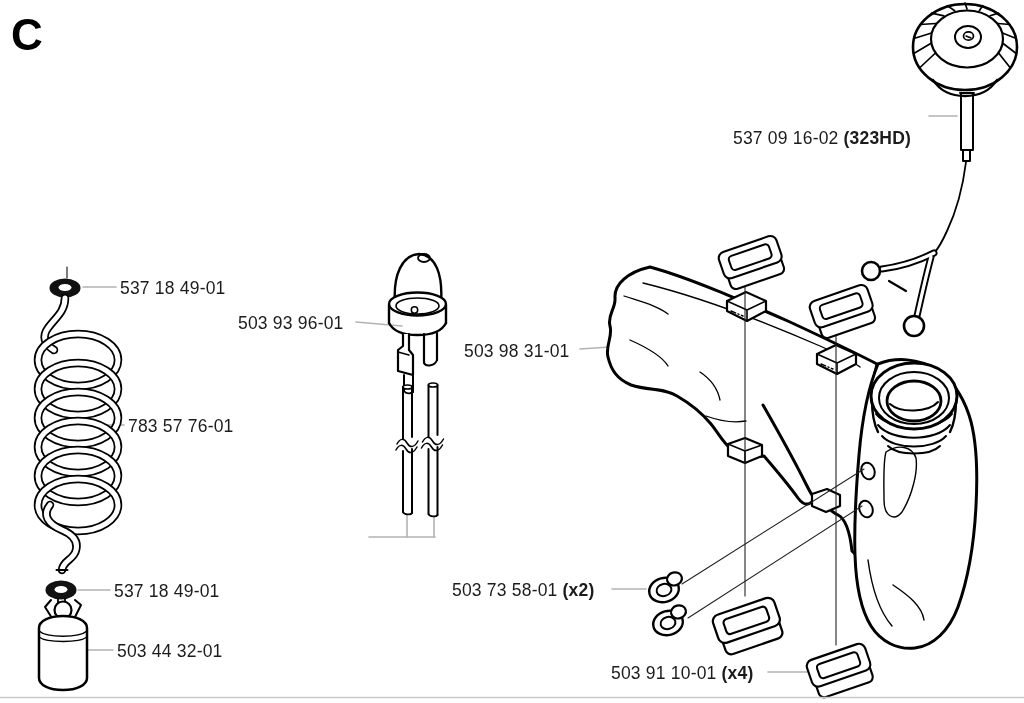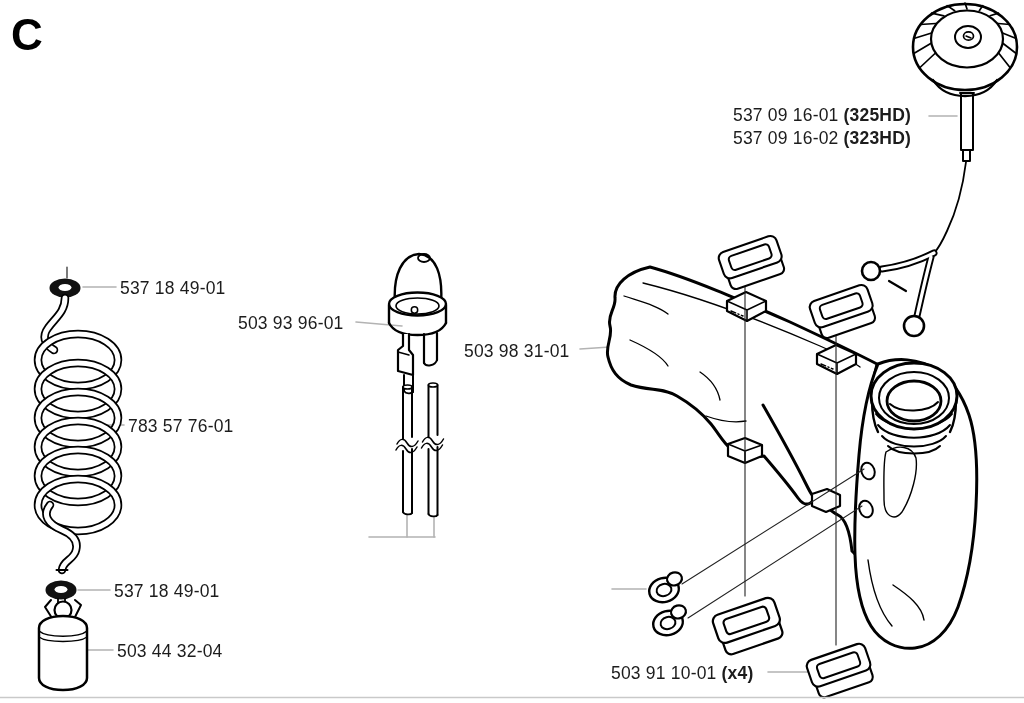--- a/index.html
+++ b/index.html
@@ -227,41 +227,41 @@
       <path d="M 428.5,385 V 437 M 437.5,385 V 435 M 428.5,449 V 514 M 437.5,447 V 515" stroke-width="2"></path>
       <ellipse cx="433" cy="385" rx="4.5" ry="2" stroke-width="1.7" fill="#fff"></ellipse>
       <path d="M 428.5,514 C 429.5,517 436.5,517 437.5,515" stroke-width="1.8"></path>
       <path d="M 422.5,442 C 425.5,436 429.5,436 432.5,441 C 435.5,446 439.5,446 443.5,439" stroke-width="1.5"></path>
       <path d="M 421.5,448 C 424.5,442 428.5,442 431.5,447 C 434.5,452 438.5,452 442.5,445" stroke-width="1.5"></path>
     </g>
 
     <path d="M 0,697.5 H 1024" stroke="#c9c9c9" stroke-width="1.5"></path>
   </svg>
 
-  <div class="lbl" style="left:733px;top:105px">
-    <span>537 09 16-01</span><span class="b">(325HD)</span>
-  </div>
   <div class="lbl" style="left:733px;top:128px">
     <span>537 09 16-02</span><span class="b">(323HD)</span>
   </div>
   <div class="lbl" style="left:120px;top:278px">
     <span>537 18 49-01</span>
   </div>
   <div class="lbl" style="left:238px;top:313px">
     <span>503 93 96-01</span>
   </div>
   <div class="lbl" style="left:128px;top:416px">
     <span>783 57 76-01</span>
   </div>
   <div class="lbl" style="left:464px;top:341px">
     <span>503 98 31-01</span>
   </div>
   <div class="lbl" style="left:114px;top:581px">
     <span>537 18 49-01</span>
   </div>
+  <div class="lbl" style="left:452px;top:580px">
+    <span>503 73 58-01</span><span class="b">(x2)</span>
+  </div>
   <div class="lbl" style="left:117px;top:641px">
-    <span>503 44 32-04</span>
+    <span>503 44 32-01</span>
   </div>
   <div class="lbl" style="left:611px;top:663px">
     <span>503 91 10-01</span><span class="b">(x4)</span>
   </div>
 
 </div>
 
 </body></html>

